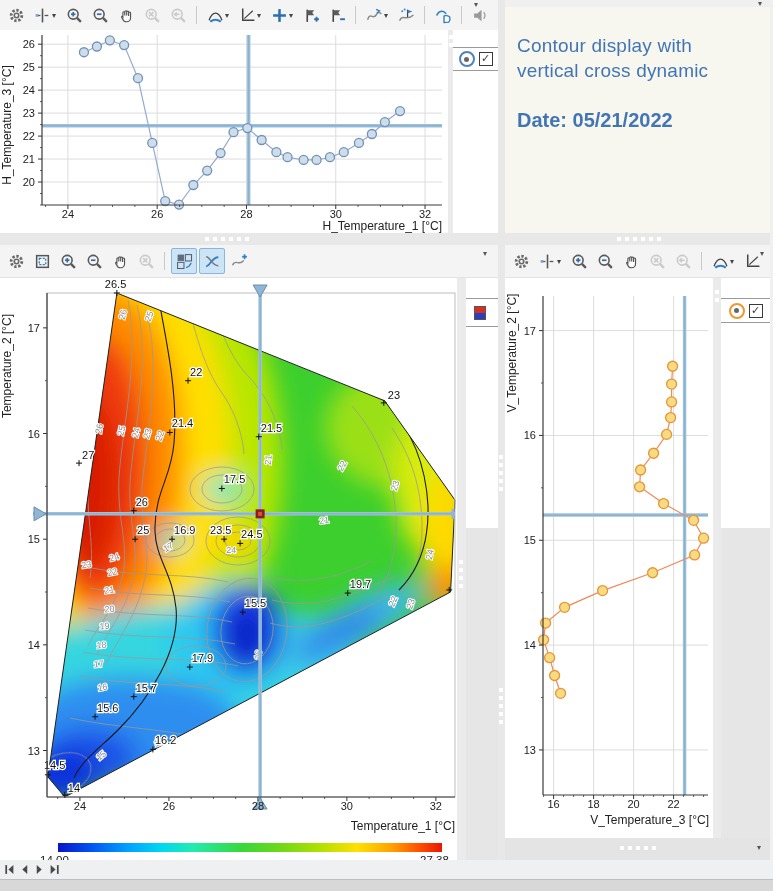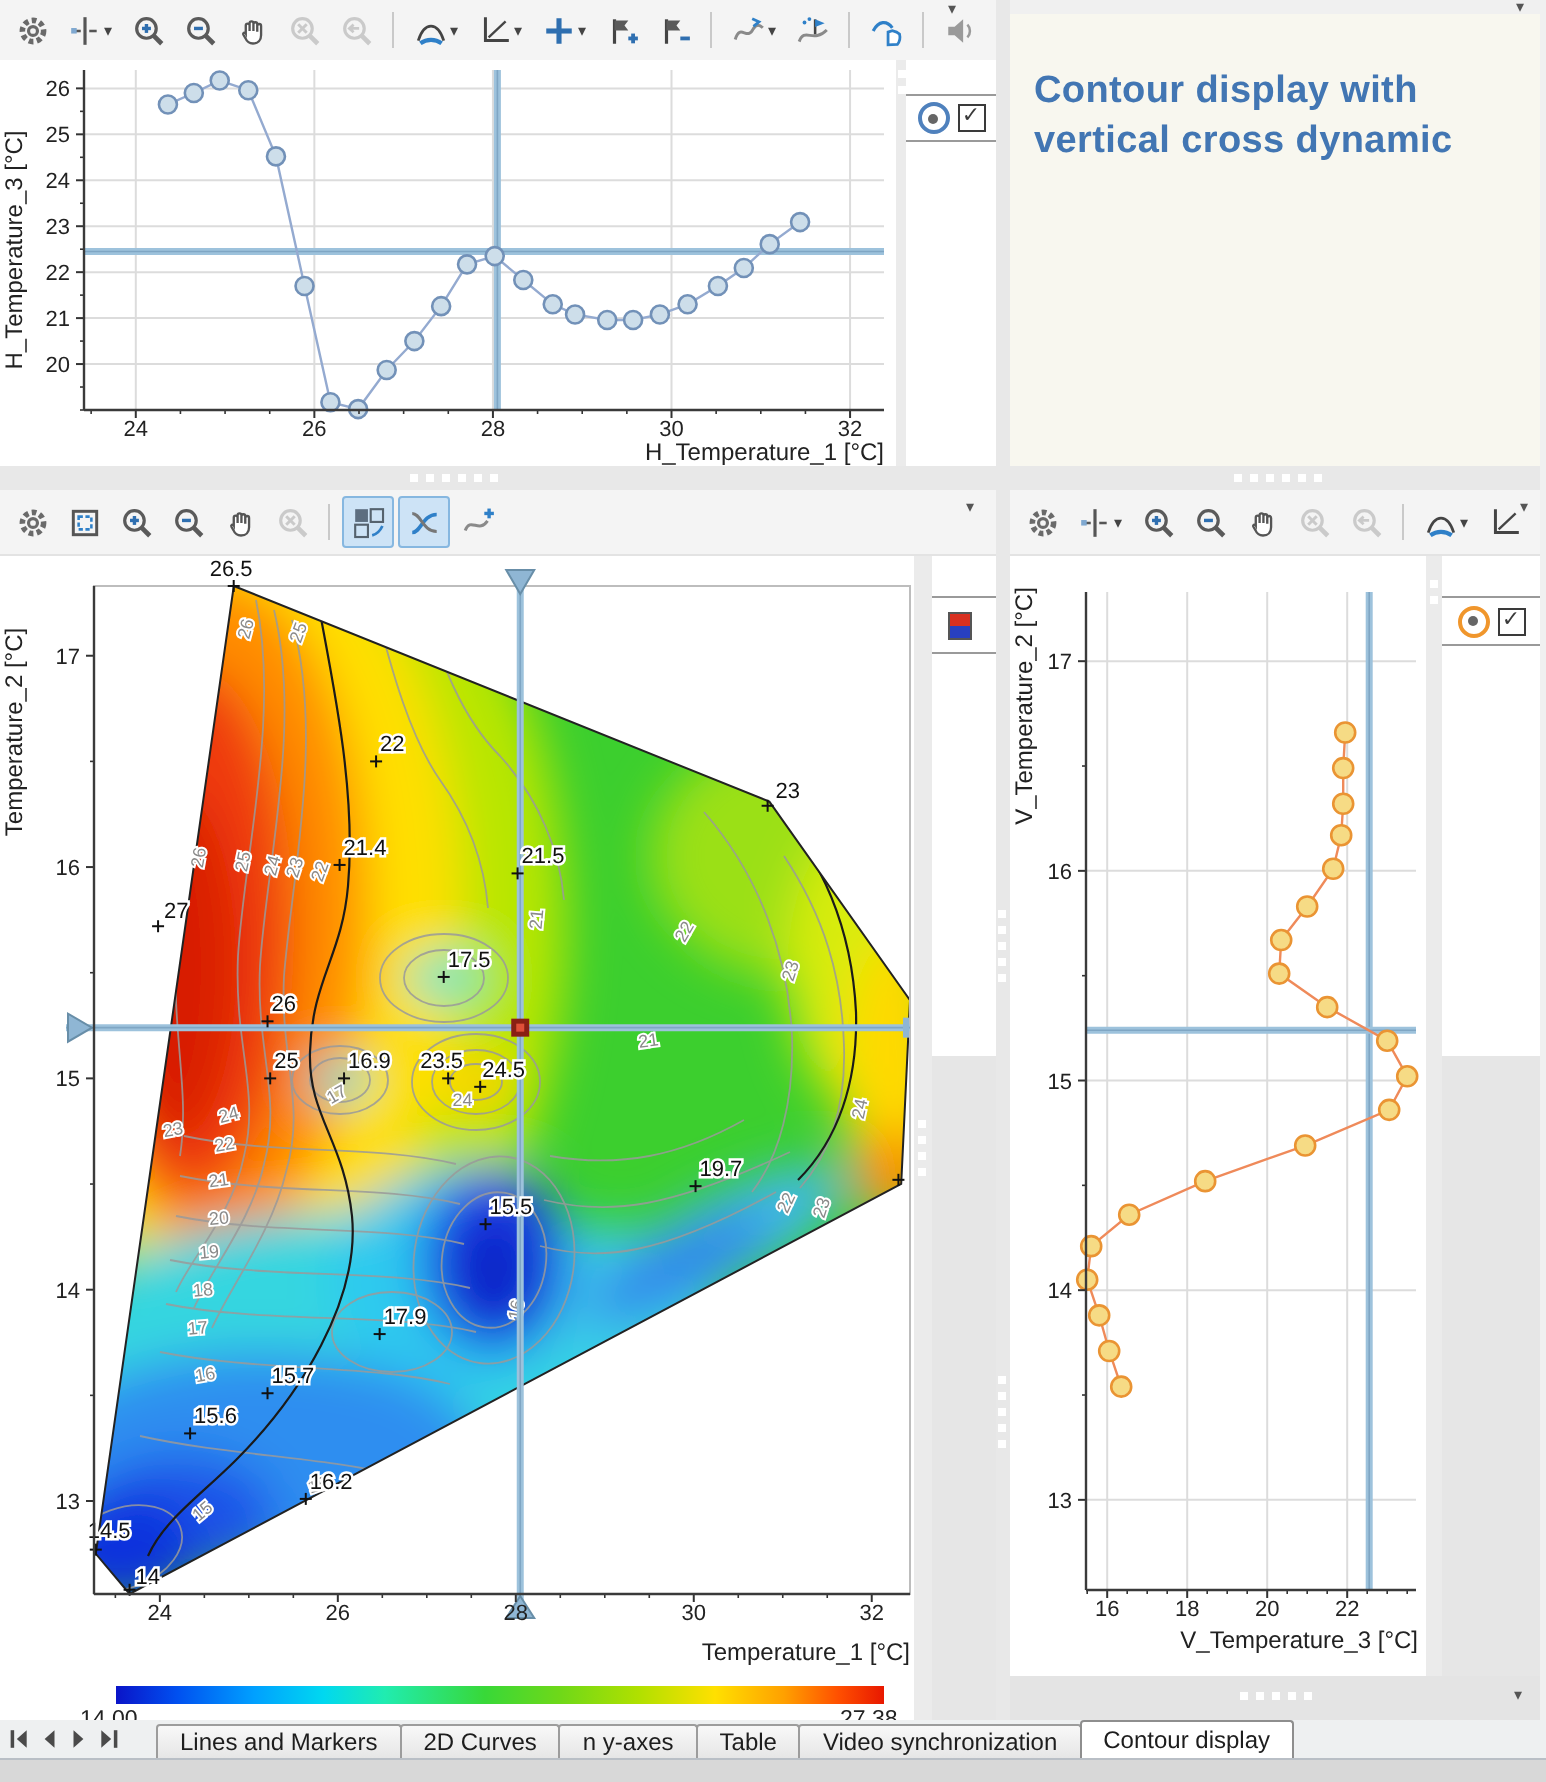--- a/index.html
+++ b/index.html
@@ -20,21 +20,21 @@
   .leg-row{display:flex;align-items:center;gap:4px;justify-content:center;}
   .radio{width:12px;height:12px;border-radius:50%;background:#fff;display:flex;align-items:center;justify-content:center;}
   .radio .dot{width:5px;height:5px;border-radius:50%;background:#666;}
   .cbx{width:12px;height:12px;border:1px solid #3a3a3a;background:#fff;font-size:11px;line-height:11px;text-align:center;color:#3a3a3a;}
   .cbx.checked::after{content:"\2713";}
   
   .dots-h{position:absolute;height:4px;background:repeating-linear-gradient(90deg,#ffffff 0 4px,rgba(0,0,0,0) 4px 8px);}
   .dots-v{position:absolute;width:4px;background:repeating-linear-gradient(180deg,#ffffff 0 4px,rgba(0,0,0,0) 4px 8px);}
   
   #note{background:#f8f7ef;}
-  #note-title{color:#4276b3;font-weight:bold;font-size:19px;line-height:25px;letter-spacing:.2px;}
+  #note-title{color:#4276b3;font-weight:normal;font-size:19px;line-height:25px;letter-spacing:.2px;}
   #note-date{color:#4276b3;font-weight:bold;font-size:20px;margin-top:26px;}
   
   #tabbar{position:absolute;left:0;top:860px;width:773px;height:19px;background:#eef0f1;border-bottom:1px solid #b9bfc6;display:flex;align-items:flex-end;}
   .tabnav{display:flex;align-items:center;height:19px;padding-left:3px;gap:3px;}
   .tabnav span{display:flex;width:12px;height:14px;align-items:center;justify-content:center;}
   .tab{height:16px;line-height:16px;padding:0 11px;font-size:12px;color:#1d1d1d;background:linear-gradient(#f8f8f8,#e6e6e6);border:1px solid #9c9c9c;border-bottom:none;border-radius:2px 2px 0 0;margin-right:-1px;}
   .tab.active{background:#fff;height:18px;line-height:18px;position:relative;z-index:3;border-color:#8e8e8e;}
   .colorbar{position:absolute;height:9px;background:linear-gradient(90deg,#0a14c8 0%,#0050f0 8%,#00a0ff 18%,#00d8f0 27%,#20ecb0 35%,#38d838 48%,#70d818 58%,#b0e000 68%,#ffe000 78%,#ffa000 87%,#ff5000 94%,#e81800 100%);}
   .cb-lab{position:absolute;font-size:11.5px;color:#222;}
   .mini-cmap{position:absolute;width:10px;height:12px;border:1px solid #555;background:linear-gradient(#d83020 0 50%,#2840c0 50% 100%);}
@@ -304,20 +304,21 @@
     </div>
   </div>
 
   <div class="abs" style="left:505px;top:0;width:265px;height:7px;background:#f0f0f0;"></div>
   <span class="ovf" style="left:758px;top:0;">▾</span>
   <div class="abs" id="note" style="left:505px;top:7px;width:241px;height:226px;padding:26px 12px 0 12px;">
     <div id="note-title">
         <div>Contour display with</div>
         <div>vertical cross dynamic</div>
       </div>
+    <div id="note-date">Date: 05/21/2022</div>
   </div>
 
   <div class="abs" style="left:498px;top:0;width:7px;height:860px;background:#e8e8e8;">
     <div class="dots-v" style="left:1px;top:455px;height:40px;"></div>
     <div class="dots-v" style="left:1px;top:688px;height:40px;"></div>
   </div>
   <div class="abs" style="left:0;top:233px;width:773px;height:12px;background:#e8e8e8;">
     <div class="dots-h" style="left:205px;top:4px;width:48px;"></div>
     <div class="dots-h" style="left:617px;top:4px;width:48px;"></div>
   </div>
@@ -838,24 +839,16 @@
           </svg>
         </span>
       <span>
           <svg width="11" height="11" viewBox="0 0 10 10">
             <path d="M1.5,1 L6,5 1.5,9 z" fill="#4a4a4a"></path>
             <line x1="8" y1="1" x2="8" y2="9" stroke="#4a4a4a" stroke-width="1.6"></line>
           </svg>
         </span>
     </div>
     <div style="width:18px;"></div>
-    <div id="tabs-holder" style="display:flex;align-items:flex-end;">
-        <div class="tab">Lines and Markers</div>
-        <div class="tab">2D Curves</div>
-        <div class="tab">n y-axes</div>
-        <div class="tab">Table</div>
-        <div class="tab">Video synchronization</div>
-        <div class="tab active">Contour display</div>
-      </div>
   </div>
   <div class="abs" style="left:0;top:880px;width:773px;height:11px;background:#d8d8d8;"></div>
 
 </div>
 
 </body></html>

